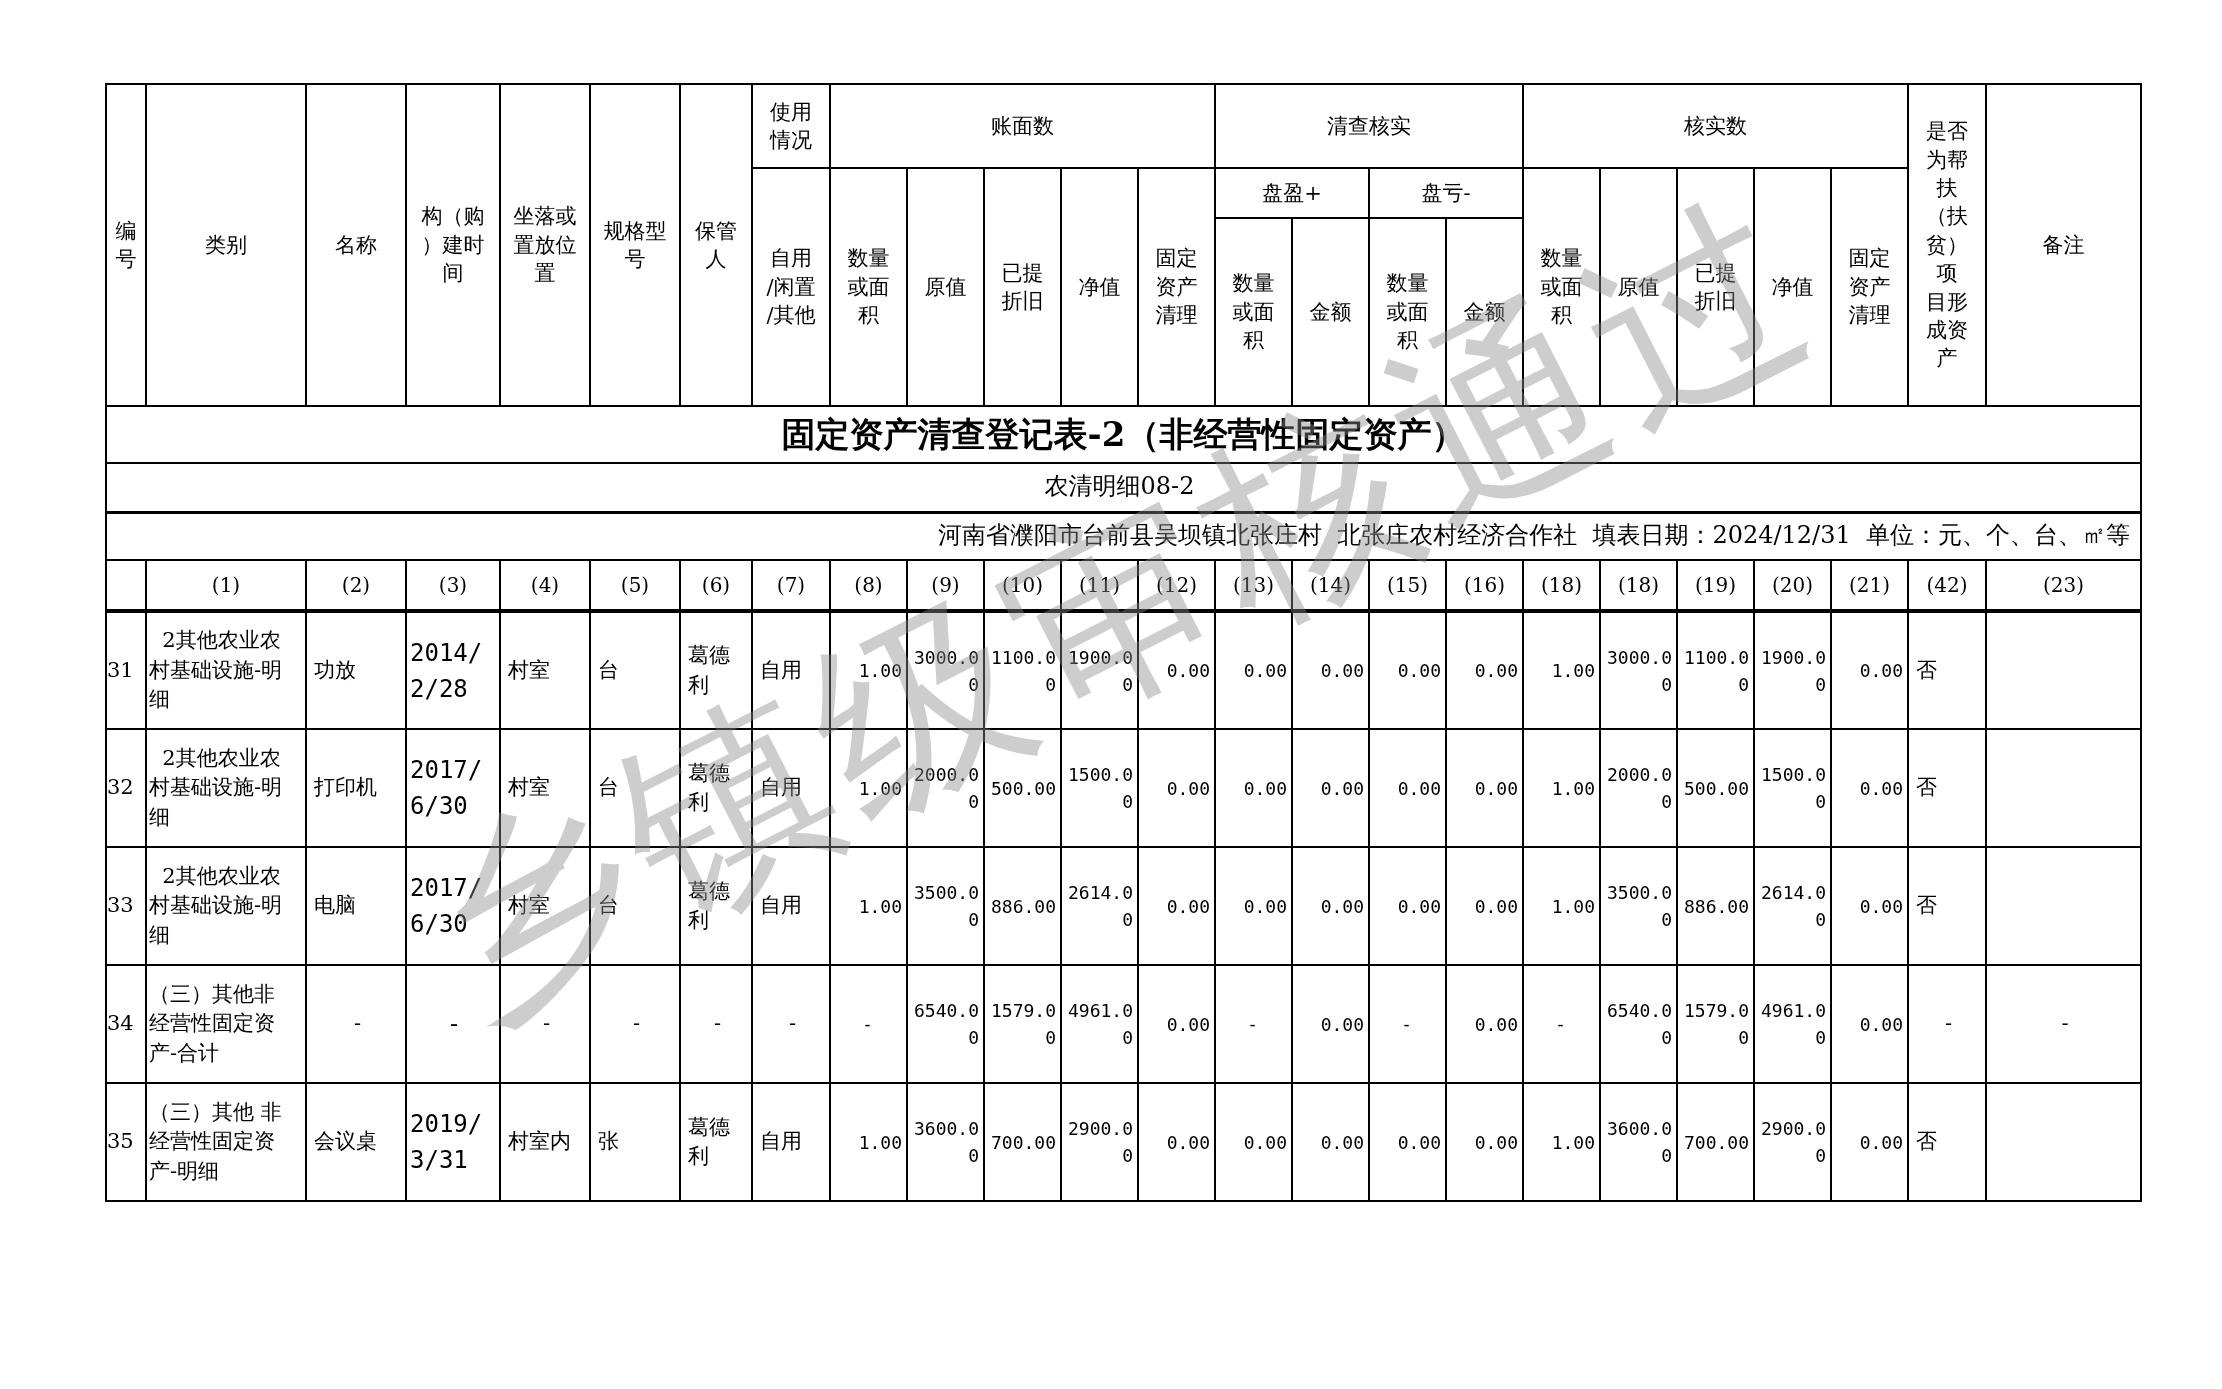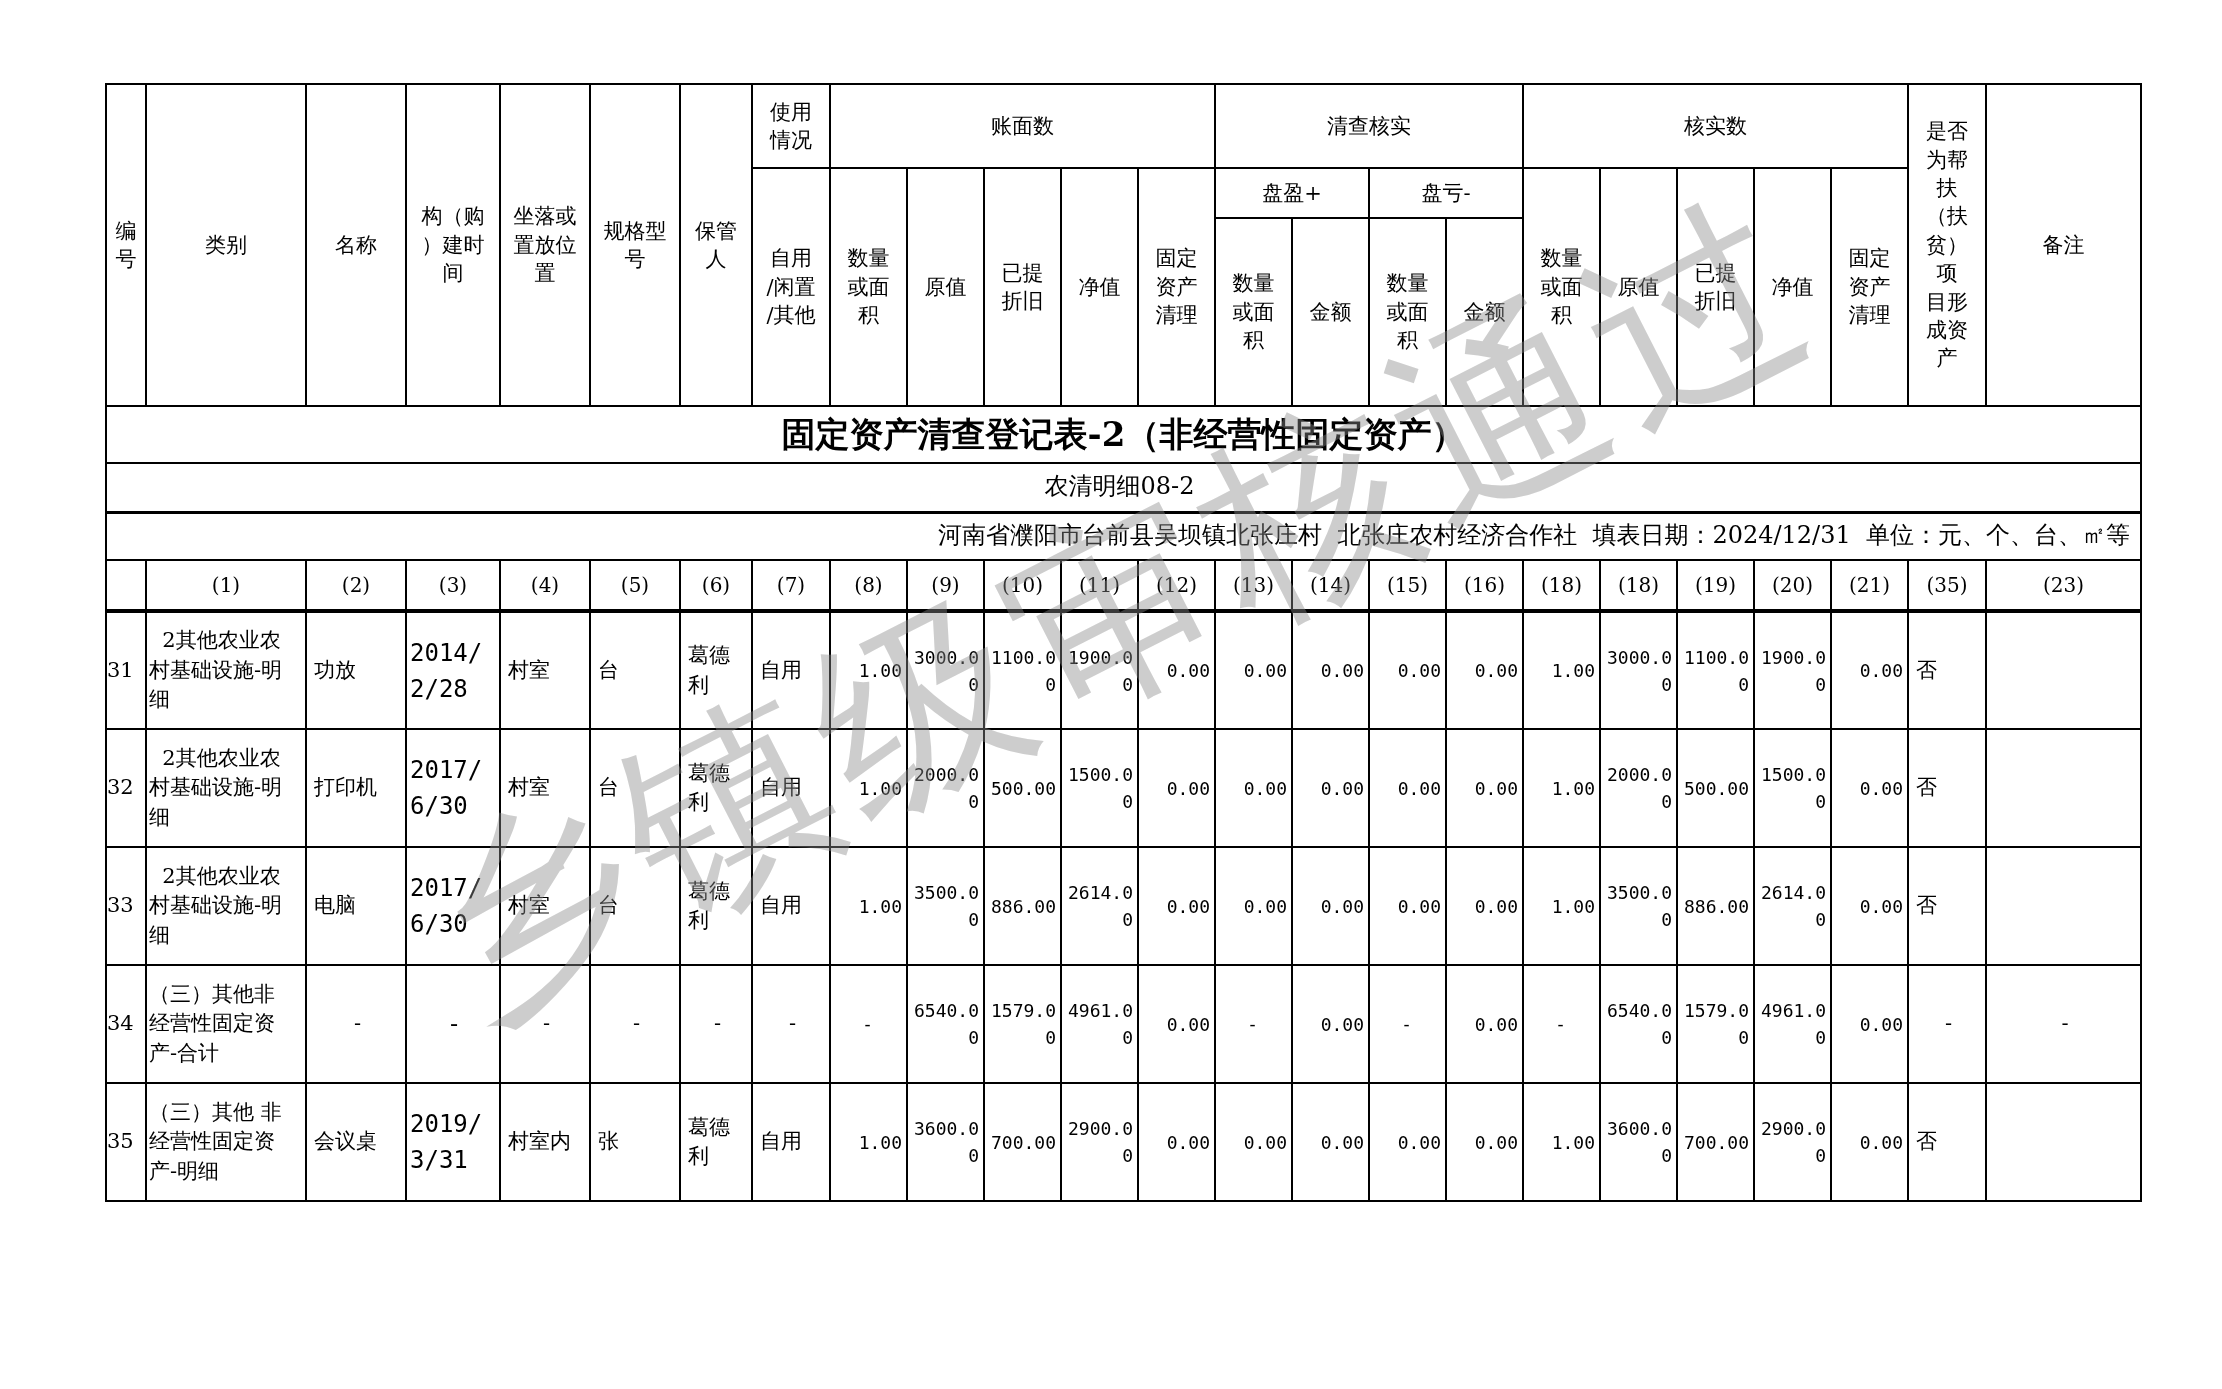--- a/index.html
+++ b/index.html
@@ -167,21 +167,21 @@
         <td>(12)</td>
         <td>(13)</td>
         <td>(14)</td>
         <td>(15)</td>
         <td>(16)</td>
         <td>(18)</td>
         <td>(18)</td>
         <td>(19)</td>
         <td>(20)</td>
         <td>(21)</td>
-        <td>(35)</td>
+        <td>(42)</td>
         <td>(23)</td>
       </tr>
   <tr class="data-row">
         <td class="cno">31</td>
         <td class="cat">&nbsp;&nbsp;2其他农业农村基础设施-明细</td>
         <td class="txt">功放</td>
         <td class="date">2014/2/28</td>
         <td class="txt">村室</td>
         <td class="txt">台</td>
         <td class="txt">葛德利</td>

